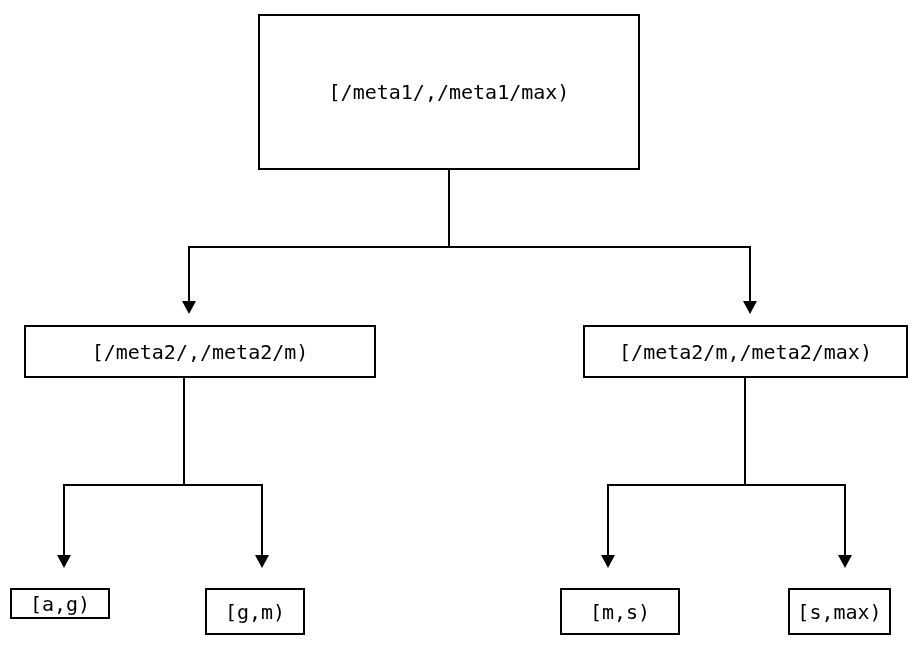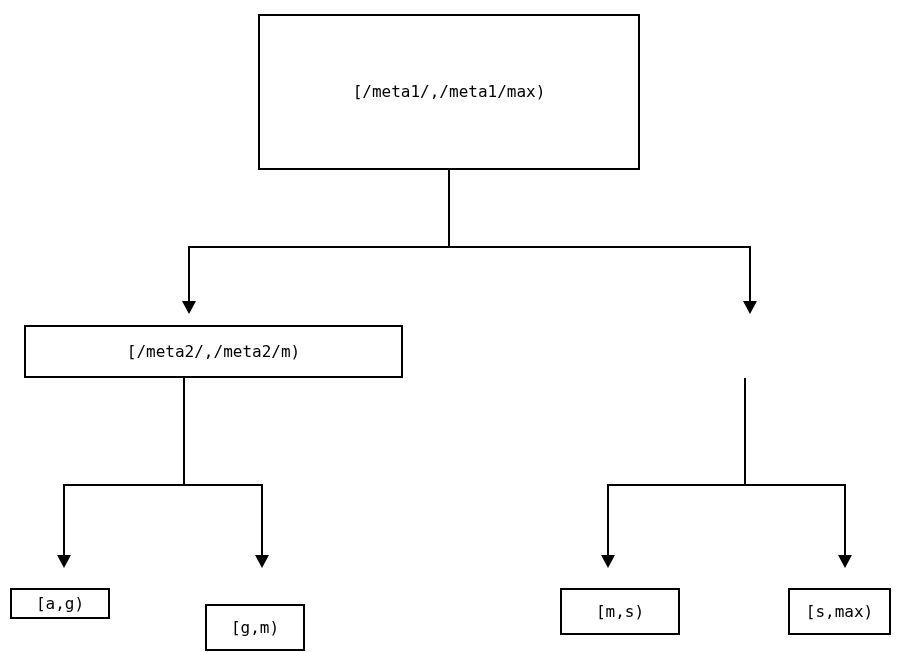--- a/index.html
+++ b/index.html
@@ -14,42 +14,42 @@
   }
   .canvas { position: absolute; left: 0; top: 0; width: 912px; height: 652px; }
 
   .node {
     position: absolute;
     border: 2px solid #000;
     background: #fff;
     display: flex;
     align-items: center;
     justify-content: center;
-    font-size: 16px;
+    font-size: 20px;
     line-height: 1;
     white-space: nowrap;
   }
 
   .line { position: absolute; background: #000; }
 
   .arrow {
     position: absolute;
     width: 0;
     height: 0;
     border-left: 7px solid transparent;
     border-right: 7px solid transparent;
     border-top: 13px solid #000;
   }
 
   
   #node-root { left: 258px; top: 14px;  width: 382px; height: 156px; }
-  #node-l    { left: 24px;  top: 325px; width: 379px; height: 53px; }
+  #node-l    { left: 24px;  top: 325px; width: 352px; height: 53px; }
   #node-r    { left: 583px; top: 325px; width: 325px; height: 53px; }
   #leaf-0    { left: 10px;  top: 588px; width: 100px; height: 31px; }
-  #leaf-1    { left: 205px; top: 588px; width: 100px; height: 47px; margin-top: 16px; }
+  #leaf-1    { left: 205px; top: 588px; width: 100px; height: 47px; }
   #leaf-2    { left: 560px; top: 588px; width: 120px;  height: 47px; }
   #leaf-3    { left: 788px; top: 588px; width: 103px; height: 47px; }
 
   
   #stem-root { left: 448px; top: 170px; width: 2px;   height: 78px; }
   #h-lvl1    { left: 188px; top: 246px; width: 563px; height: 2px; }
   #v-l1      { left: 188px; top: 246px; width: 2px;   height: 56px; }
   #v-r1      { left: 749px; top: 246px; width: 2px;   height: 56px; }
   #arw-l1    { left: 182px; top: 301px; }
   #arw-r1    { left: 743px; top: 301px; }
@@ -78,20 +78,21 @@
   <div class="node" id="node-root">[/meta1/,/meta1/max)</div>
 
   <div class="line" id="stem-root"></div>
   <div class="line" id="h-lvl1"></div>
   <div class="line" id="v-l1"></div>
   <div class="line" id="v-r1"></div>
   <div class="arrow" id="arw-l1"></div>
   <div class="arrow" id="arw-r1"></div>
 
   <div class="node" id="node-l">[/meta2/,/meta2/m)</div>
+  <div class="node" id="node-r">[/meta2/m,/meta2/max)</div>
 
   <div class="line" id="stem-l"></div>
   <div class="line" id="h-left"></div>
   <div class="line" id="v-ll"></div>
   <div class="line" id="v-lr"></div>
   <div class="arrow" id="arw-ll"></div>
   <div class="arrow" id="arw-lr"></div>
 
   <div class="line" id="stem-r"></div>
   <div class="line" id="h-right"></div>

